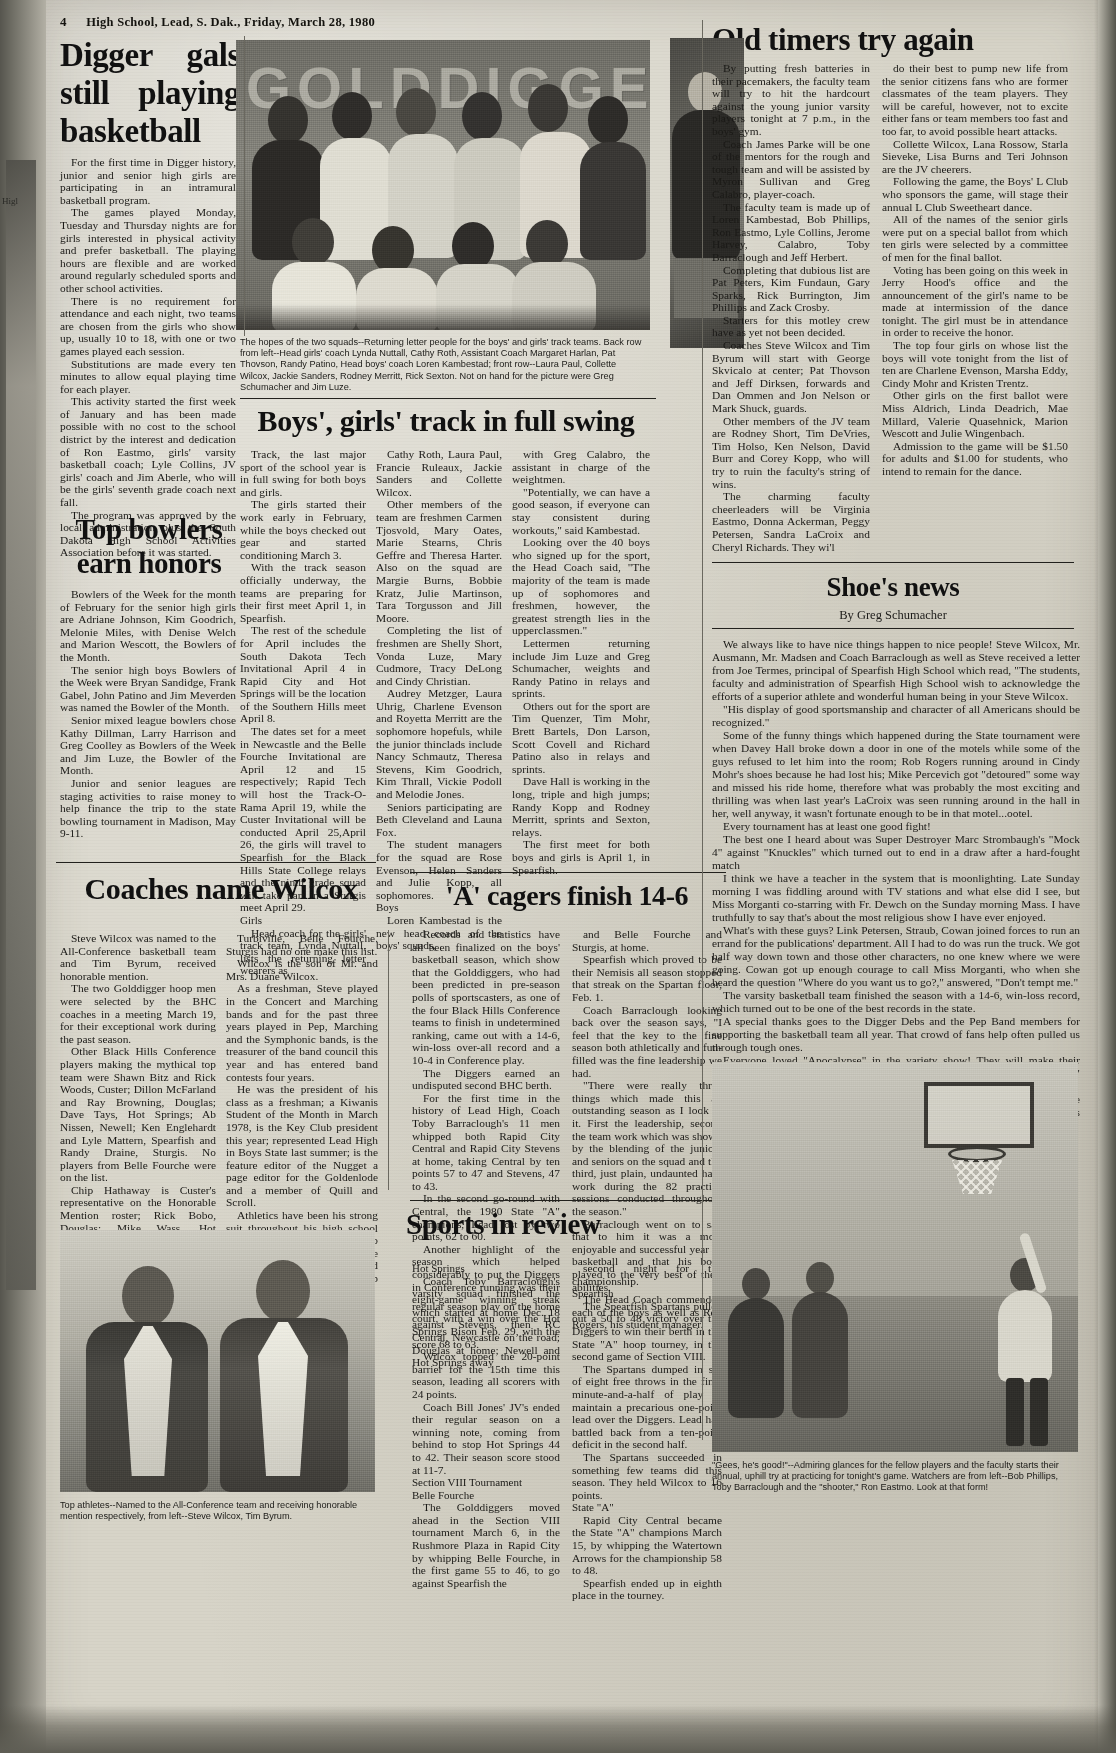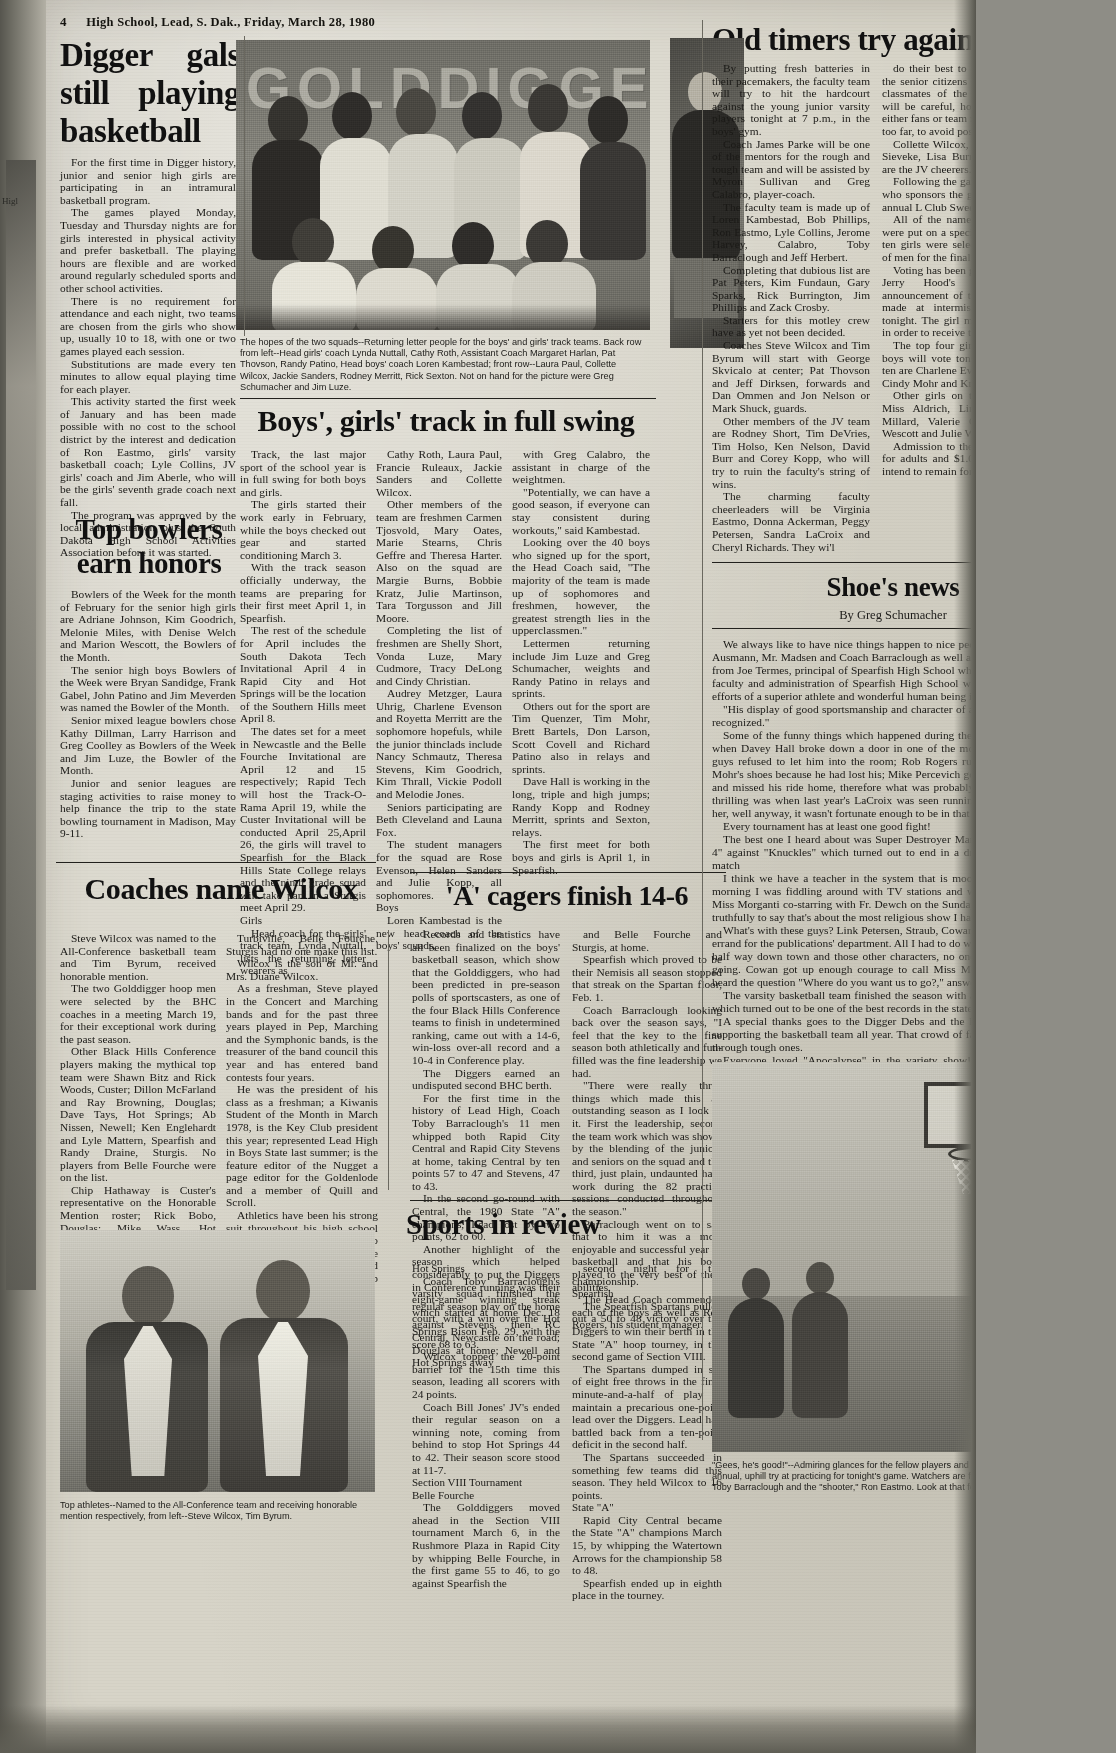--- a/index.html
+++ b/index.html
@@ -6,21 +6,21 @@
   html, body { margin:0; padding:0; }
   body {
     width:1116px; height:1753px;
     background:#8e8d86;
     font-family:"Liberation Serif", serif;
     overflow:hidden;
   }
   
   #scan {
     position:relative;
-    width:976px; height:1753px;
+    width:1116px; height:1753px;
     background:
       linear-gradient(90deg, #6f6e66 0px, #86857c 14px, #b9b6ab 30px, #c9c6ba 45px, #cfccc0 60px);
     overflow:hidden;
   }
   #gutter-left {
     position:absolute; left:0; top:0; width:46px; height:1753px;
     background:linear-gradient(90deg,#56554e 0%, #6d6c63 25%, #8d8b81 60%, #b3b0a5 100%);
     z-index:6;
   }
   #gutter-left .sliver {

